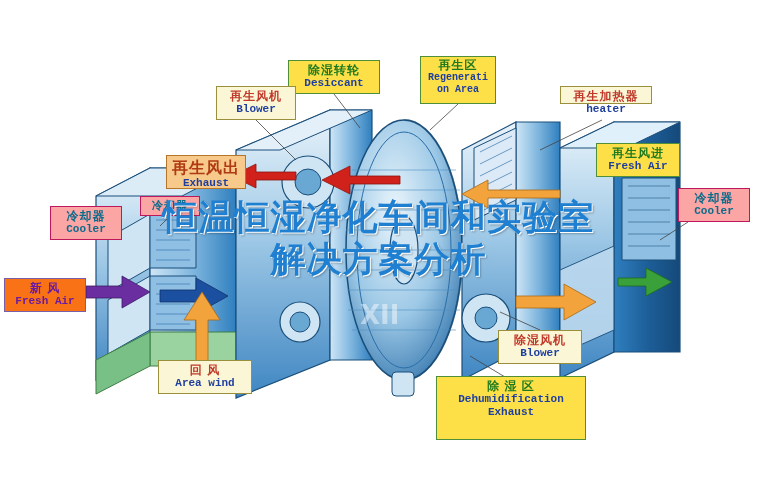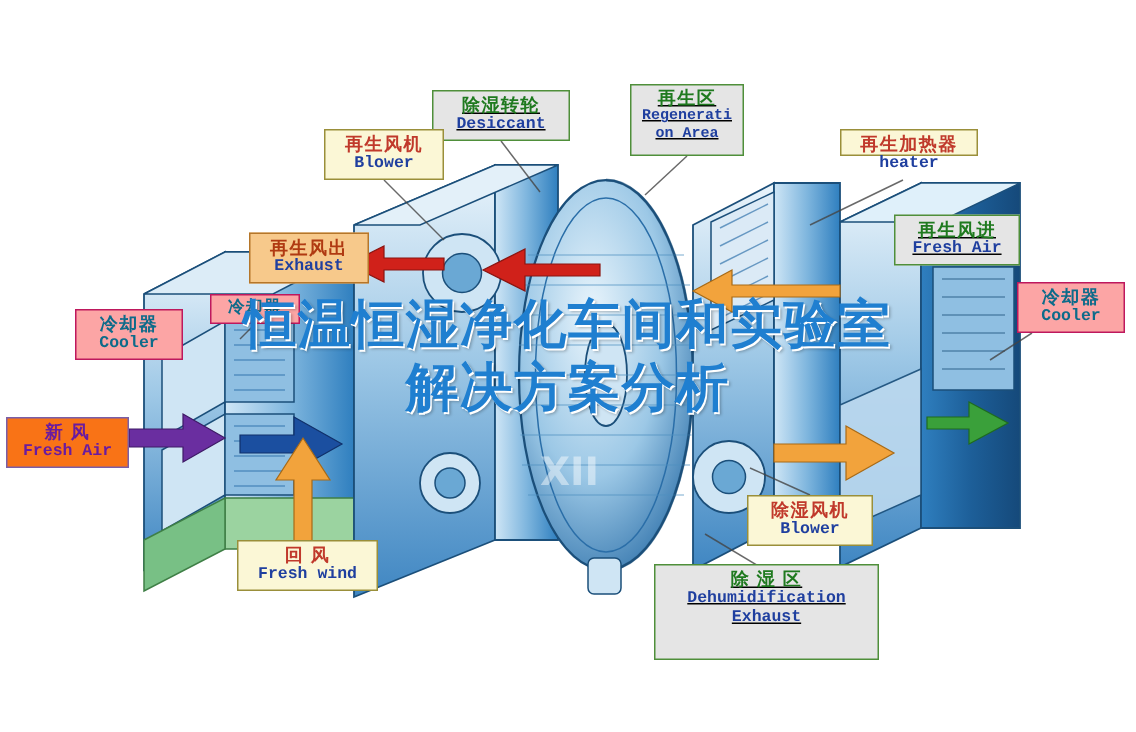--- a/index.html
+++ b/index.html
@@ -3,21 +3,21 @@
 <meta charset="utf-8">
 <style>
   html,body{margin:0;padding:0;}
   body{width:757px;height:488px;background:#ffffff;font-family:"Liberation Sans",sans-serif;overflow:hidden;}
   #stage{position:relative;width:757px;height:488px;background:#ffffff;}
   svg#art{position:absolute;left:0;top:0;width:757px;height:488px;}
   .lbl{position:absolute;box-sizing:border-box;text-align:center;line-height:1.12;}
   .lbl .cn{display:block;font-weight:bold;letter-spacing:1px;}
   .lbl .en{display:block;font-family:"Liberation Mono",monospace;font-weight:bold;}
   
-  .thm-green{background:#e5e5e5;border:1px solid #4f8f3a;text-decoration:underline;}
+  .thm-green{background:#fde047;border:1px solid #4f8f3a;}
   .thm-green .cn{color:#1f7a1f;} .thm-green .en{color:#1f3f9f;}
   .thm-cream{background:#fbf7d6;border:1px solid #9a8f3a;}
   .thm-cream .cn{color:#c0392b;} .thm-cream .en{color:#1f3f9f;}
   .thm-orange{background:#f7c98b;border:1px solid #b5762a;}
   .thm-orange .cn{color:#b03a12;} .thm-orange .en{color:#1f3f9f;}
   .thm-violet{background:#f97316;border:1px solid #7a5ea8;}
   .thm-violet .cn{color:#6a1ba0;} .thm-violet .en{color:#6a1ba0;}
   .thm-cyanbox{background:#fca5a5;border:1px solid #be185d;}
   .thm-cyanbox .cn{color:#0d6b8a;} .thm-cyanbox .en{color:#0d6b8a;}
 
@@ -206,21 +206,21 @@
     <span class="cn" style="font-size:12px;">再生风机</span>
     <span class="en" style="font-size:11px;">Blower</span>
   </div>
 
   <div class="lbl thm-cream" style="left:560px;top:86px;width:92px;height:18px;padding-top:3px;">
     <span class="cn" style="font-size:12px;">再生加热器</span>
     <span class="en" style="font-size:11px;">heater</span>
   </div>
 
   <div class="lbl thm-orange" style="left:166px;top:155px;width:80px;height:34px;padding-top:3px;">
-    <span class="cn" style="font-size:12px;">再生风出</span>
+    <span class="cn" style="font-size:16px;">再生风出</span>
     <span class="en" style="font-size:11px;">Exhaust</span>
   </div>
 
   <div class="lbl thm-green" style="left:596px;top:143px;width:84px;height:34px;padding-top:3px;">
     <span class="cn" style="font-size:12px;">再生风进</span>
     <span class="en" style="font-size:11px;">Fresh Air</span>
   </div>
 
   <div class="lbl thm-cyanbox" style="left:50px;top:206px;width:72px;height:34px;padding-top:3px;">
     <span class="cn" style="font-size:12px;">冷却器</span>
@@ -242,21 +242,21 @@
   </div>
 
 
   <div class="lbl thm-cream" style="left:498px;top:330px;width:84px;height:34px;padding-top:3px;">
     <span class="cn" style="font-size:12px;">除湿风机</span>
     <span class="en" style="font-size:11px;">Blower</span>
   </div>
 
   <div class="lbl thm-cream" style="left:158px;top:360px;width:94px;height:34px;padding-top:3px;">
     <span class="cn" style="font-size:12px;">回  风</span>
-    <span class="en" style="font-size:11px;">Fresh wind</span>
+    <span class="en" style="font-size:11px;">Area wind</span>
   </div>
 
   <div class="lbl thm-green" style="left:436px;top:376px;width:150px;height:64px;padding-top:3px;">
     <span class="cn" style="font-size:12px;">除 湿 区</span>
     <span class="en" style="font-size:11px;white-space:pre-line;">Dehumidification
 Exhaust</span>
   </div>
 
   <div id="wm-faint">XII</div>
 

